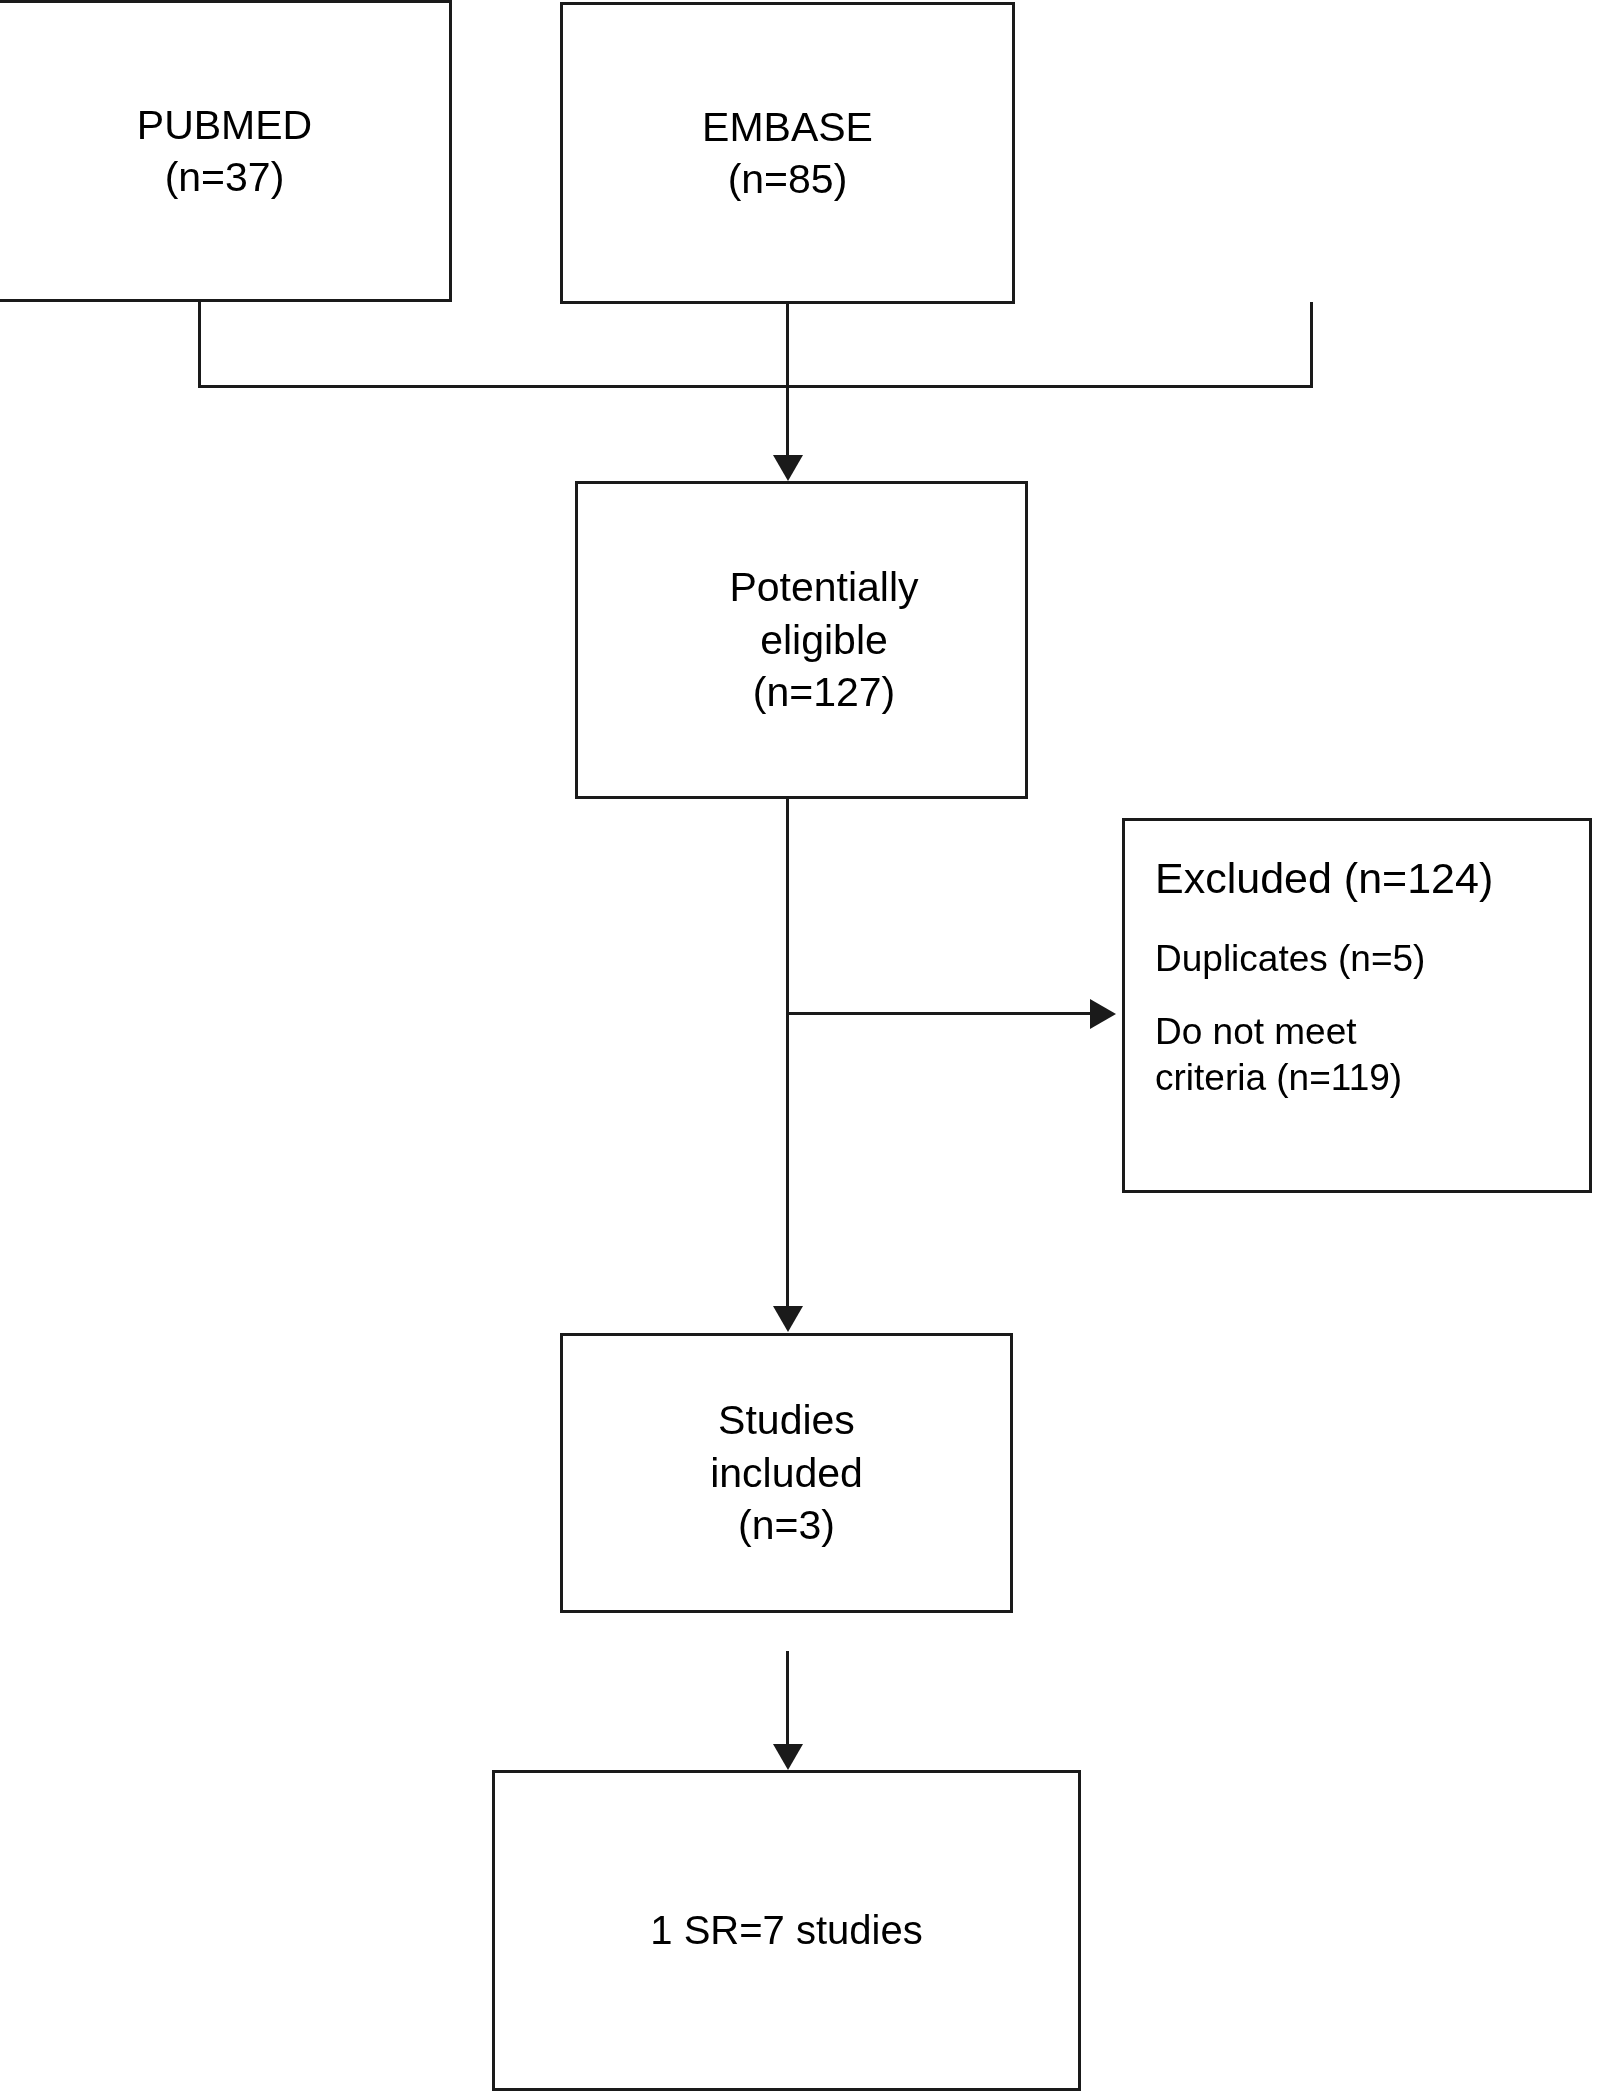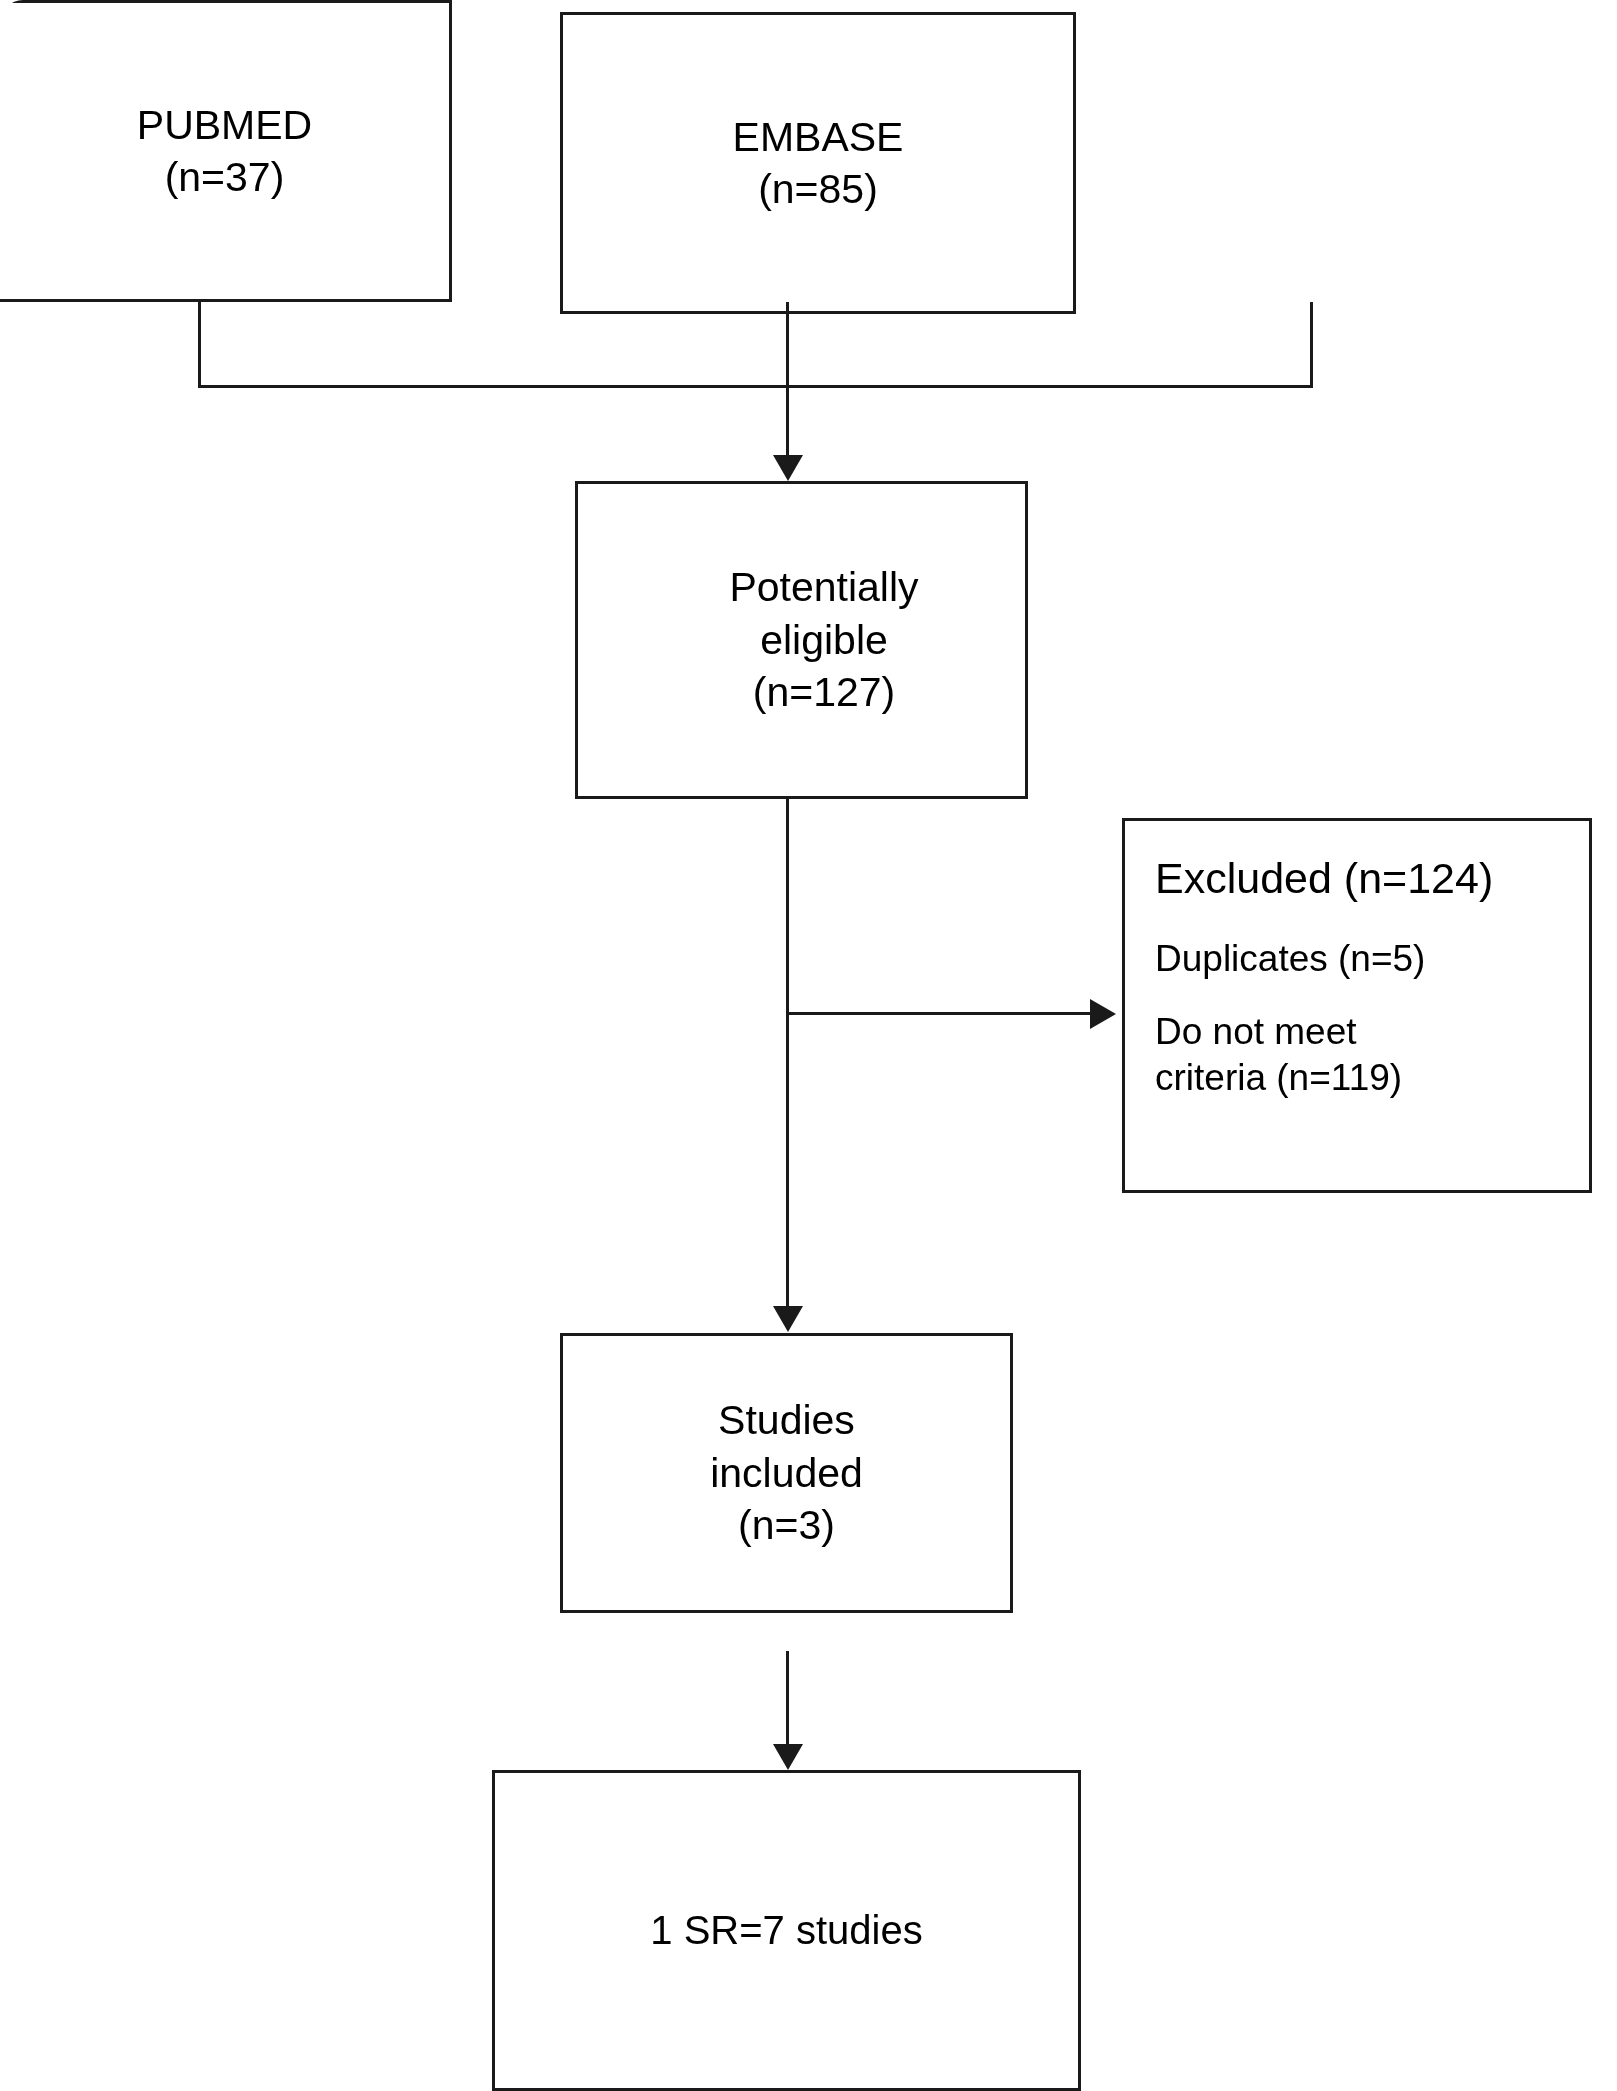--- a/index.html
+++ b/index.html
@@ -8,21 +8,20 @@
     background: #ffffff;
   }
   #canvas {
     position: relative;
     width: 1617px;
     height: 2091px;
     background: #ffffff;
     font-family: "Liberation Sans", sans-serif;
     color: #000000;
     overflow: hidden;
-    border-radius: 23px;
   }
   .box {
     position: absolute;
     box-sizing: border-box;
     border: 3px solid #1a1a1a;
     background: #ffffff;
     display: flex;
     flex-direction: column;
     align-items: center;
     justify-content: center;
@@ -87,21 +86,21 @@
 </head>
 <body>
 
 <div id="canvas">
 
   <div class="box src-box" style="left:-3px; top:0px; width:455px; height:302px;">
     <span class="line">PUBMED</span>
     <span class="line">(n=37)</span>
   </div>
 
-  <div class="box src-box" style="left:560px; top:12px; width:516px; height:302px;">
+  <div class="box src-box" style="left:560px; top:2px; width:455px; height:302px;">
     <span class="line">EMBASE</span>
     <span class="line">(n=85)</span>
   </div>
 
 
   <div class="vline" style="left:198px; top:302px; height:85px;"></div>
   <div class="vline" style="left:786px; top:302px; height:85px;"></div>
   <div class="vline" style="left:1310px; top:302px; height:85px;"></div>
   <div class="hline" style="left:198px; top:385px; width:1115px;"></div>
   <div class="vline" style="left:786px; top:385px; height:92px;"></div>

